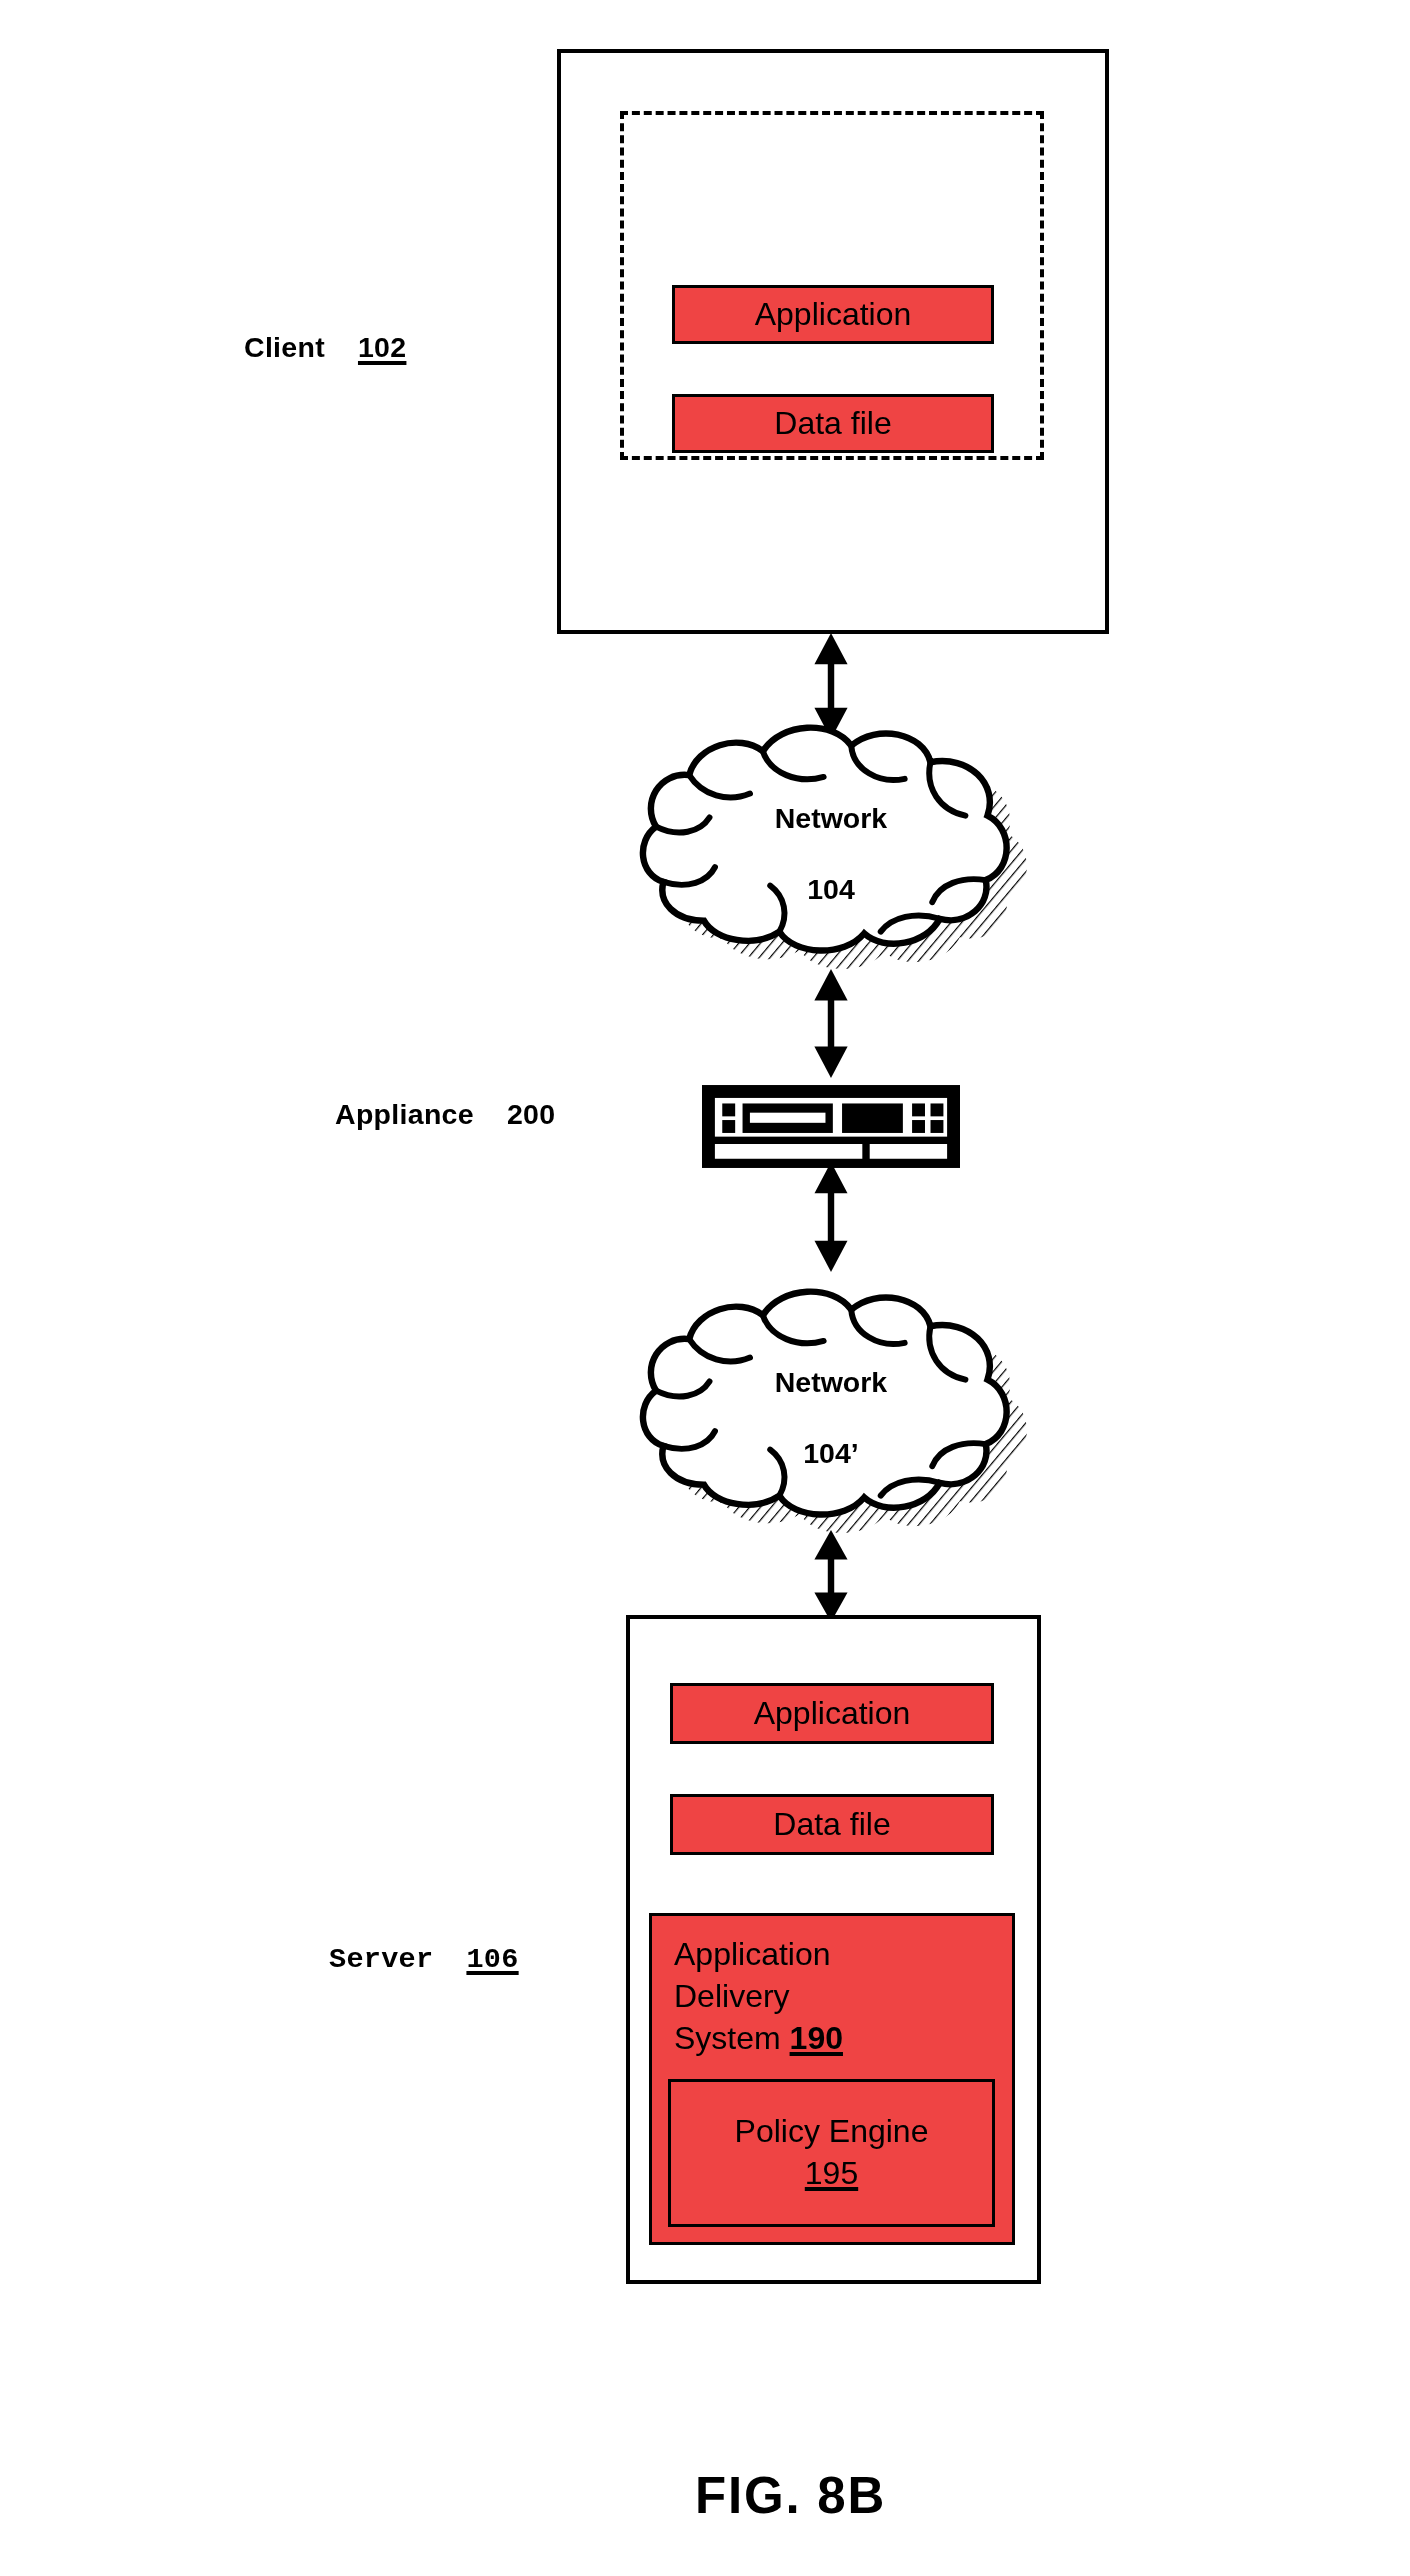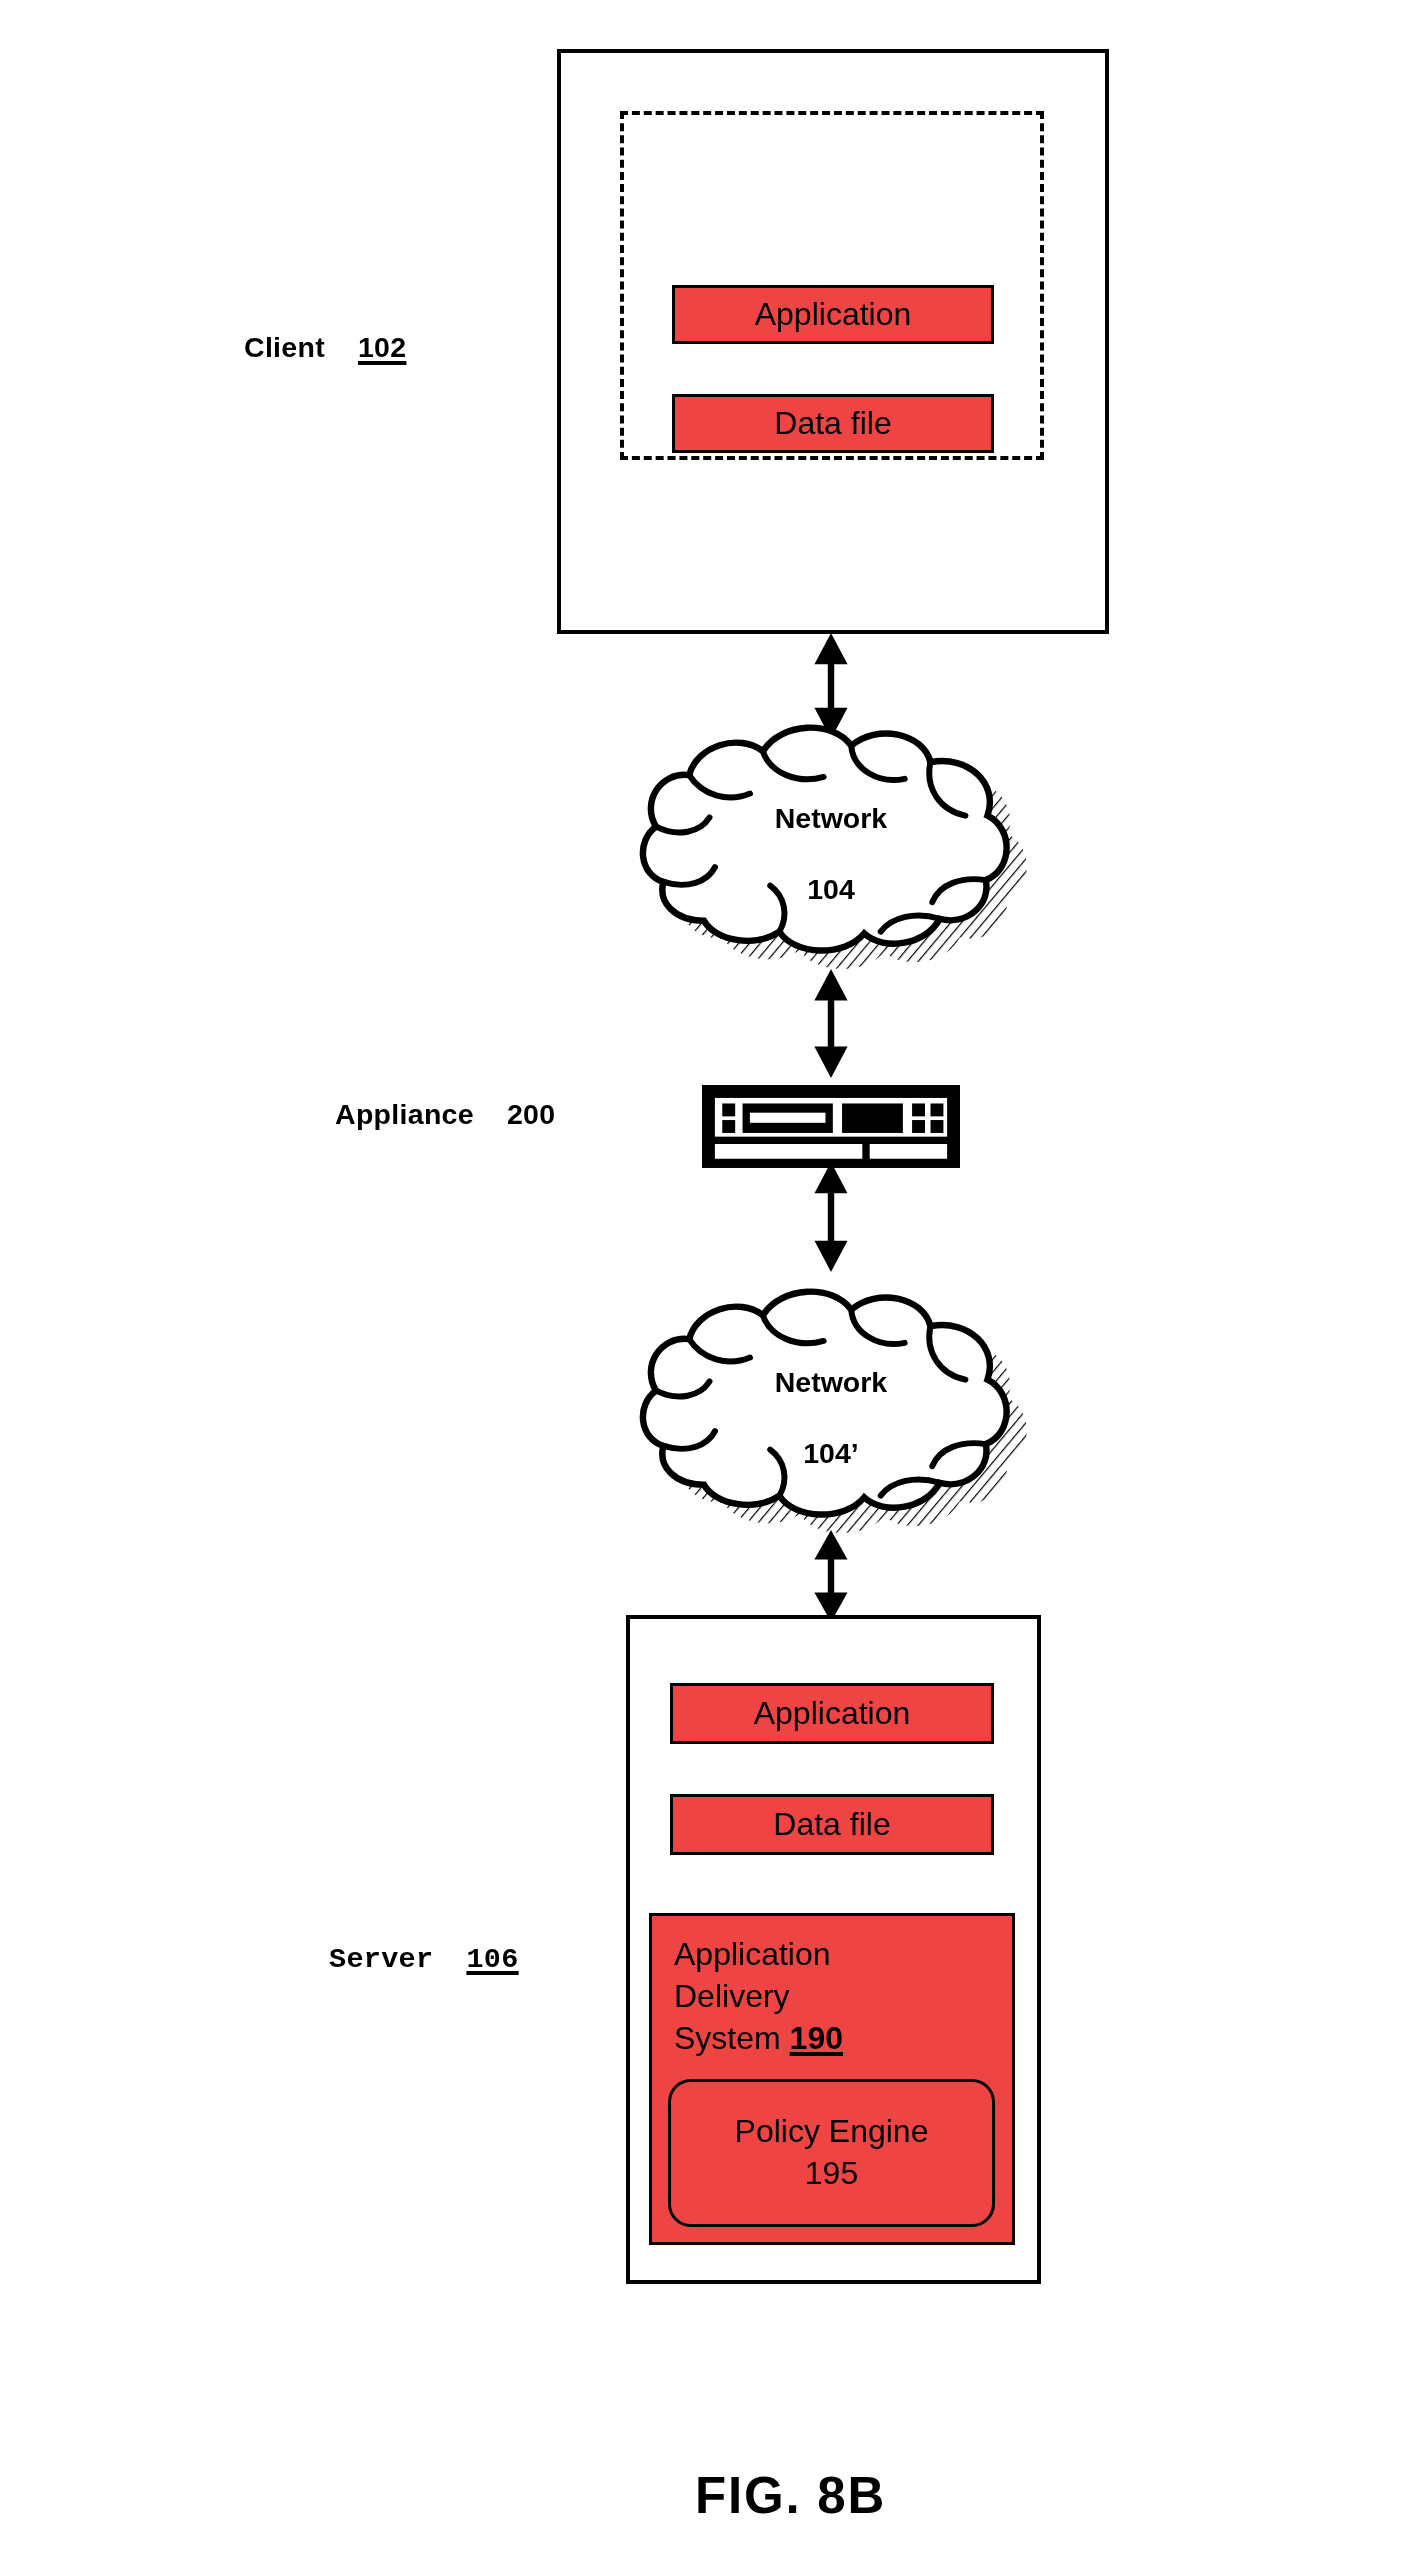--- a/index.html
+++ b/index.html
@@ -70,20 +70,21 @@
     margin-left: 33px;
   }
 
   .ul-num {
     font-weight: bold;
     text-decoration: underline;
     text-underline-offset: 2.8px;
     text-decoration-thickness: 3.7px;
   }
   .ul-num-plain {
+    text-decoration: underline;
     text-underline-offset: 2.8px;
     text-decoration-thickness: 3.7px;
   }
 
   
   .cloud-text {
     position: absolute;
     text-align: center;
     font-weight: bold;
     font-size: 28.5px;
@@ -315,21 +316,21 @@
 
   <div class="abs inner-box" style="left:649px; top:1913px; width:366px; height:332px; align-items:flex-start; justify-content:flex-start;">
     <div class="lbl lbl-wrap" style="font-size:32px; line-height:1.32; padding:16.6px 0 0 22px; text-align:left;">
       <span>Application</span><br>
       <span>Delivery</span><br>
       <span>System</span>
       <span class="ul-num">190</span>
     </div>
   </div>
 
-  <div class="abs inner-box" style="left:668px; top:2079px; width:327px; height:148px; flex-direction:column;border-radius:23px;">
+  <div class="abs inner-box" style="left:668px; top:2079px; width:327px; height:148px; flex-direction:column;">
     <div class="lbl" style="font-size:32px; line-height:1.3; text-align:center;">
       <span>Policy Engine</span><br>
       <span class="ul-num-plain">195</span>
     </div>
   </div>
 
   <div class="fig-caption" style="left:695px; top:2466px;">FIG. 8B</div>
 
 </div>
 

